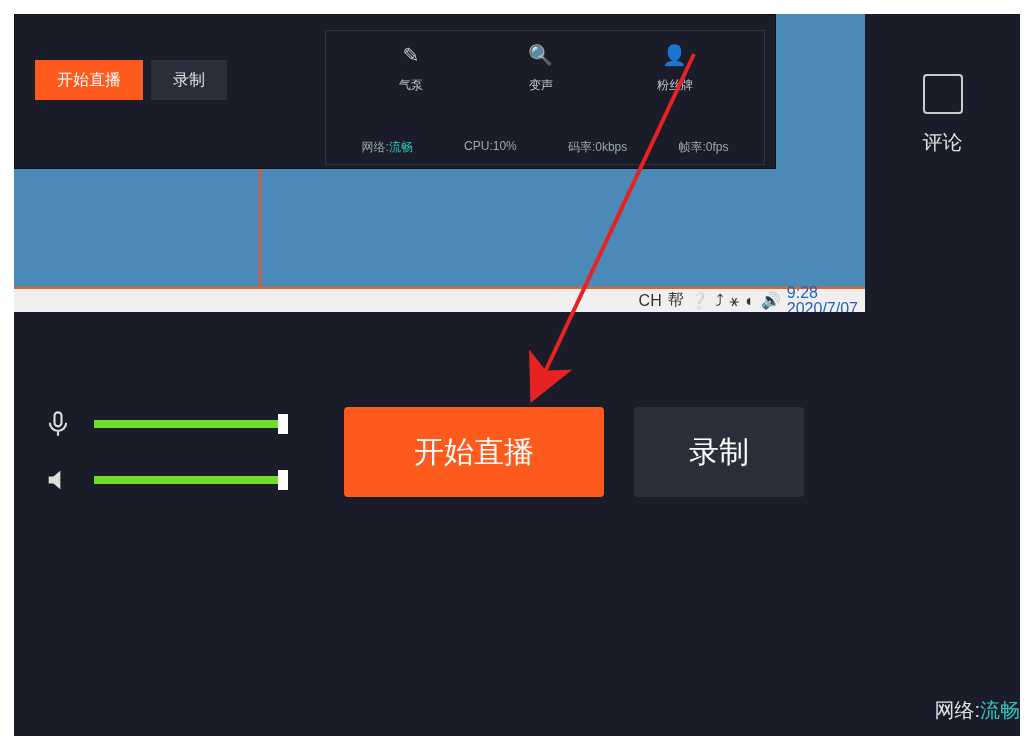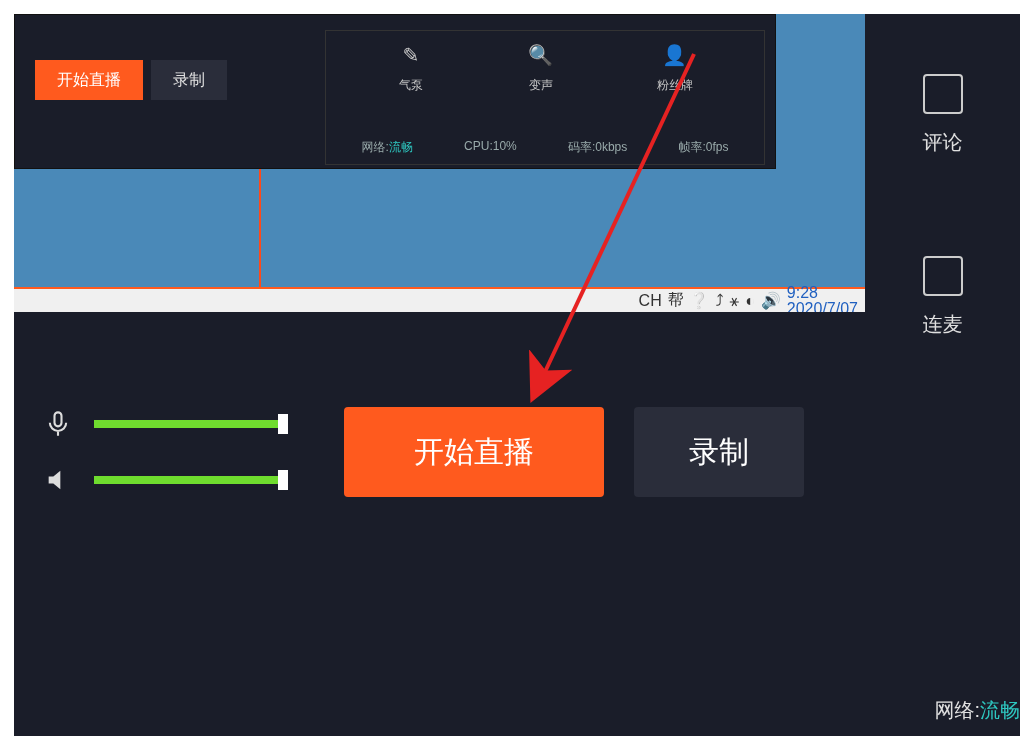--- a/index.html
+++ b/index.html
@@ -291,24 +291,20 @@
         <div class="big-btn orange">开始直播</div>
         <div class="big-btn gray">录制</div>
       </div>
     </div>
 
     <div class="right-side">
       <div class="side-item">
         <div class="side-icon"></div>
         <span>评论</span>
       </div>
-      <div class="side-item">
-        <div class="side-icon"></div>
-        <span>连麦</span>
-      </div>
       <div class="net-status">
         <span>网络:</span><span class="teal">流畅</span>
       </div>
     </div>
 
     <svg class="arrow" width="280" height="370">
       <defs>
         <marker id="ah" markerWidth="14" markerHeight="14" refX="4" refY="6" orient="auto">
           <path d="M0,0 L12,6 L0,12 L3,6 z" fill="#e62222"></path>
         </marker>

